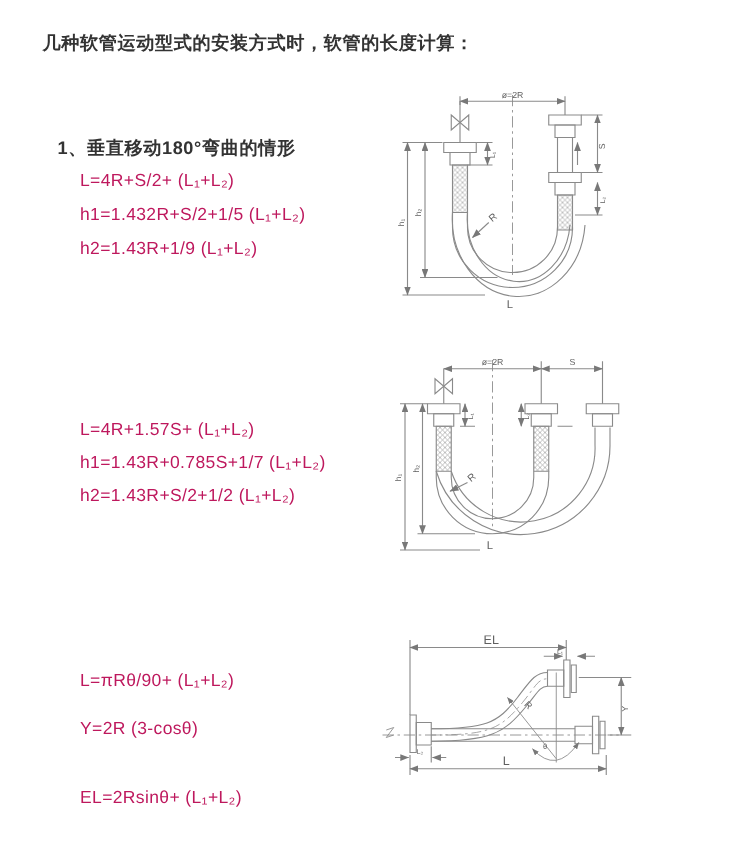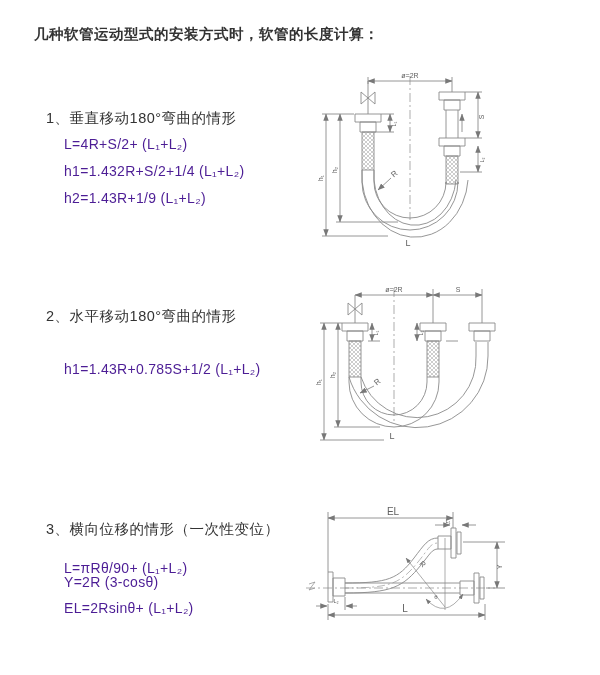--- a/index.html
+++ b/index.html
@@ -1,20 +1,20 @@
 <!DOCTYPE html>
 <html><head>
 <meta charset="utf-8">
 <style>
   html,body{margin:0;padding:0;background:#fff;}
   .page{position:relative;width:600px;height:675px;background:#ffffff;overflow:hidden;
         font-family:"Liberation Sans","DejaVu Sans",sans-serif;color:#3c3c3c;}
   .title{position:absolute;left:34px;top:25px;font-size:14.5px;font-weight:bold;letter-spacing:0.5px;color:#333;}
-  .sec-heading{position:absolute;font-size:14.5px;font-weight:normal;letter-spacing:0.5px;color:#333;}
-  .formula{position:absolute;font-size:14px;color:#4c1d95;letter-spacing:0.3px;}
+  .sec-heading{position:absolute;font-size:14.5px;font-weight:bold;letter-spacing:0.5px;color:#333;}
+  .formula{position:absolute;font-size:14px;color:#be185d;letter-spacing:0.3px;}
   .diag{position:absolute;}
   .diag text{font-family:"Liberation Sans","DejaVu Sans",sans-serif;fill:#606060;}
   svg line,svg path,svg rect{vector-effect:non-scaling-stroke;}
 </style>
 </head>
 <body>
 
 <div class="page">
 
   <svg width="0" height="0" style="position:absolute">
@@ -25,21 +25,21 @@
       <pattern id="braid" width="4" height="4" patternUnits="userSpaceOnUse">
         <path d="M0,4 L4,0 M0,0 L4,4" stroke="#9a9a9a" stroke-width="0.5"></path>
       </pattern>
     </defs>
   </svg>
 
   <div class="title">几种软管运动型式的安装方式时，软管的长度计算：</div>
 
   <div class="sec-heading" style="left:46px;top:109px">1、垂直移动180°弯曲的情形</div>
   <div class="formula" style="left:64px;top:136px">L=4R+S/2+ (L₁+L₂)</div>
-  <div class="formula" style="left:64px;top:163px">h1=1.432R+S/2+1/4 (L₁+L₂)</div>
+  <div class="formula" style="left:64px;top:163px">h1=1.432R+S/2+1/5 (L₁+L₂)</div>
   <div class="formula" style="left:64px;top:190px">h2=1.43R+1/9 (L₁+L₂)</div>
 
   <svg class="diag" style="left:318px;top:70px" width="250" height="192" viewBox="0 0 250 192">
     <g stroke="#8a8a8a" stroke-width="0.9" fill="none">
 
       <line x1="92" y1="6" x2="92" y2="150" stroke-dasharray="9 3 2 3" stroke-width="0.7"></line>
 
       <line x1="50" y1="7" x2="50" y2="14"></line>
       <line x1="134" y1="7" x2="134" y2="22"></line>
       <line x1="50" y1="11" x2="134" y2="11" marker-start="url(#ar)" marker-end="url(#ar)"></line>
@@ -85,22 +85,23 @@
     <text x="92" y="8" font-size="7" text-anchor="middle">ø=2R</text>
     <text x="5" y="108" font-size="6.5" text-anchor="middle" transform="rotate(-90 5 108)">h₁</text>
     <text x="19" y="100" font-size="6.5" text-anchor="middle" transform="rotate(-90 19 100)">h₂</text>
     <text x="166" y="47" font-size="7" text-anchor="middle" transform="rotate(-90 166 47)">S</text>
     <text x="166" y="90" font-size="5.5" text-anchor="middle" transform="rotate(-90 166 90)">L₂</text>
     <text x="78" y="54" font-size="5.5" text-anchor="middle" transform="rotate(-90 78 54)">L₁</text>
     <text x="78" y="106" font-size="8" text-anchor="middle" transform="rotate(-40 78 106)">R</text>
     <text x="90" y="176" font-size="9" text-anchor="middle">L</text>
   </svg>
 
-  <div class="sec-heading" style="left:46px;top:307px">2、水平移动180°弯曲的情形</div>
-  <div class="formula" style="left:64px;top:361px">h1=1.43R+0.785S+1/2 (L₁+L₂)</div>
+  <div class="formula" style="left:64px;top:335px">L=4R+1.57S+ (L₁+L₂)</div>
+  <div class="formula" style="left:64px;top:361px">h1=1.43R+0.785S+1/7 (L₁+L₂)</div>
+  <div class="formula" style="left:64px;top:388px">h2=1.43R+S/2+1/2 (L₁+L₂)</div>
 
   <svg class="diag" style="left:312px;top:282px" width="285" height="175" viewBox="0 0 285 175">
     <g stroke="#8a8a8a" stroke-width="0.9" fill="none">
       <line x1="82" y1="6" x2="82" y2="140" stroke-dasharray="9 3 2 3" stroke-width="0.7"></line>
 
       <line x1="121" y1="7" x2="121" y2="41"></line>
       <line x1="170" y1="7" x2="170" y2="41"></line>
       <line x1="43" y1="13" x2="121" y2="13" marker-start="url(#ar)" marker-end="url(#ar)"></line>
       <line x1="121" y1="13" x2="170" y2="13" marker-start="url(#ar)" marker-end="url(#ar)"></line>
 
@@ -137,24 +138,23 @@
     <text x="82" y="10" font-size="7" text-anchor="middle">ø=2R</text>
     <text x="146" y="10" font-size="7" text-anchor="middle">S</text>
     <text x="9" y="100" font-size="6.5" text-anchor="middle" transform="rotate(-90 9 100)">h₁</text>
     <text x="23" y="93" font-size="6.5" text-anchor="middle" transform="rotate(-90 23 93)">h₂</text>
     <text x="66" y="51" font-size="5.5" text-anchor="middle" transform="rotate(-90 66 51)">L₁</text>
     <text x="111" y="51" font-size="5.5" text-anchor="middle" transform="rotate(-90 111 51)">L₂</text>
     <text x="67" y="102" font-size="8" text-anchor="middle" transform="rotate(-40 67 102)">R</text>
     <text x="80" y="157" font-size="9" text-anchor="middle">L</text>
   </svg>
 
-  <div class="sec-heading" style="left:46px;top:520px">3、横向位移的情形（一次性变位）</div>
-  <div class="formula" style="left:64px;top:560px">L=πRθ/90+ (L₁+L₂)</div>
+  <div class="formula" style="left:64px;top:536px">L=πRθ/90+ (L₁+L₂)</div>
   <div class="formula" style="left:64px;top:574px">Y=2R (3-cosθ)</div>
-  <div class="formula" style="left:64px;top:600px">EL=2Rsinθ+ (L₁+L₂)</div>
+  <div class="formula" style="left:64px;top:629px">EL=2Rsinθ+ (L₁+L₂)</div>
 
   <svg class="diag" style="left:300px;top:498px" width="300" height="150" viewBox="0 0 300 150">
     <g stroke="#8a8a8a" stroke-width="0.9" fill="none">
 
       <line x1="6" y1="90" x2="195" y2="90" stroke-dasharray="9 3 2 3" stroke-width="0.7"></line>
       <path d="M9,86 L15,84 L9,92 L15,90" stroke-width="0.7"></path>
 
       <rect x="28" y="74" width="5" height="30"></rect>
       <rect x="33" y="80" width="12" height="18"></rect>
 

